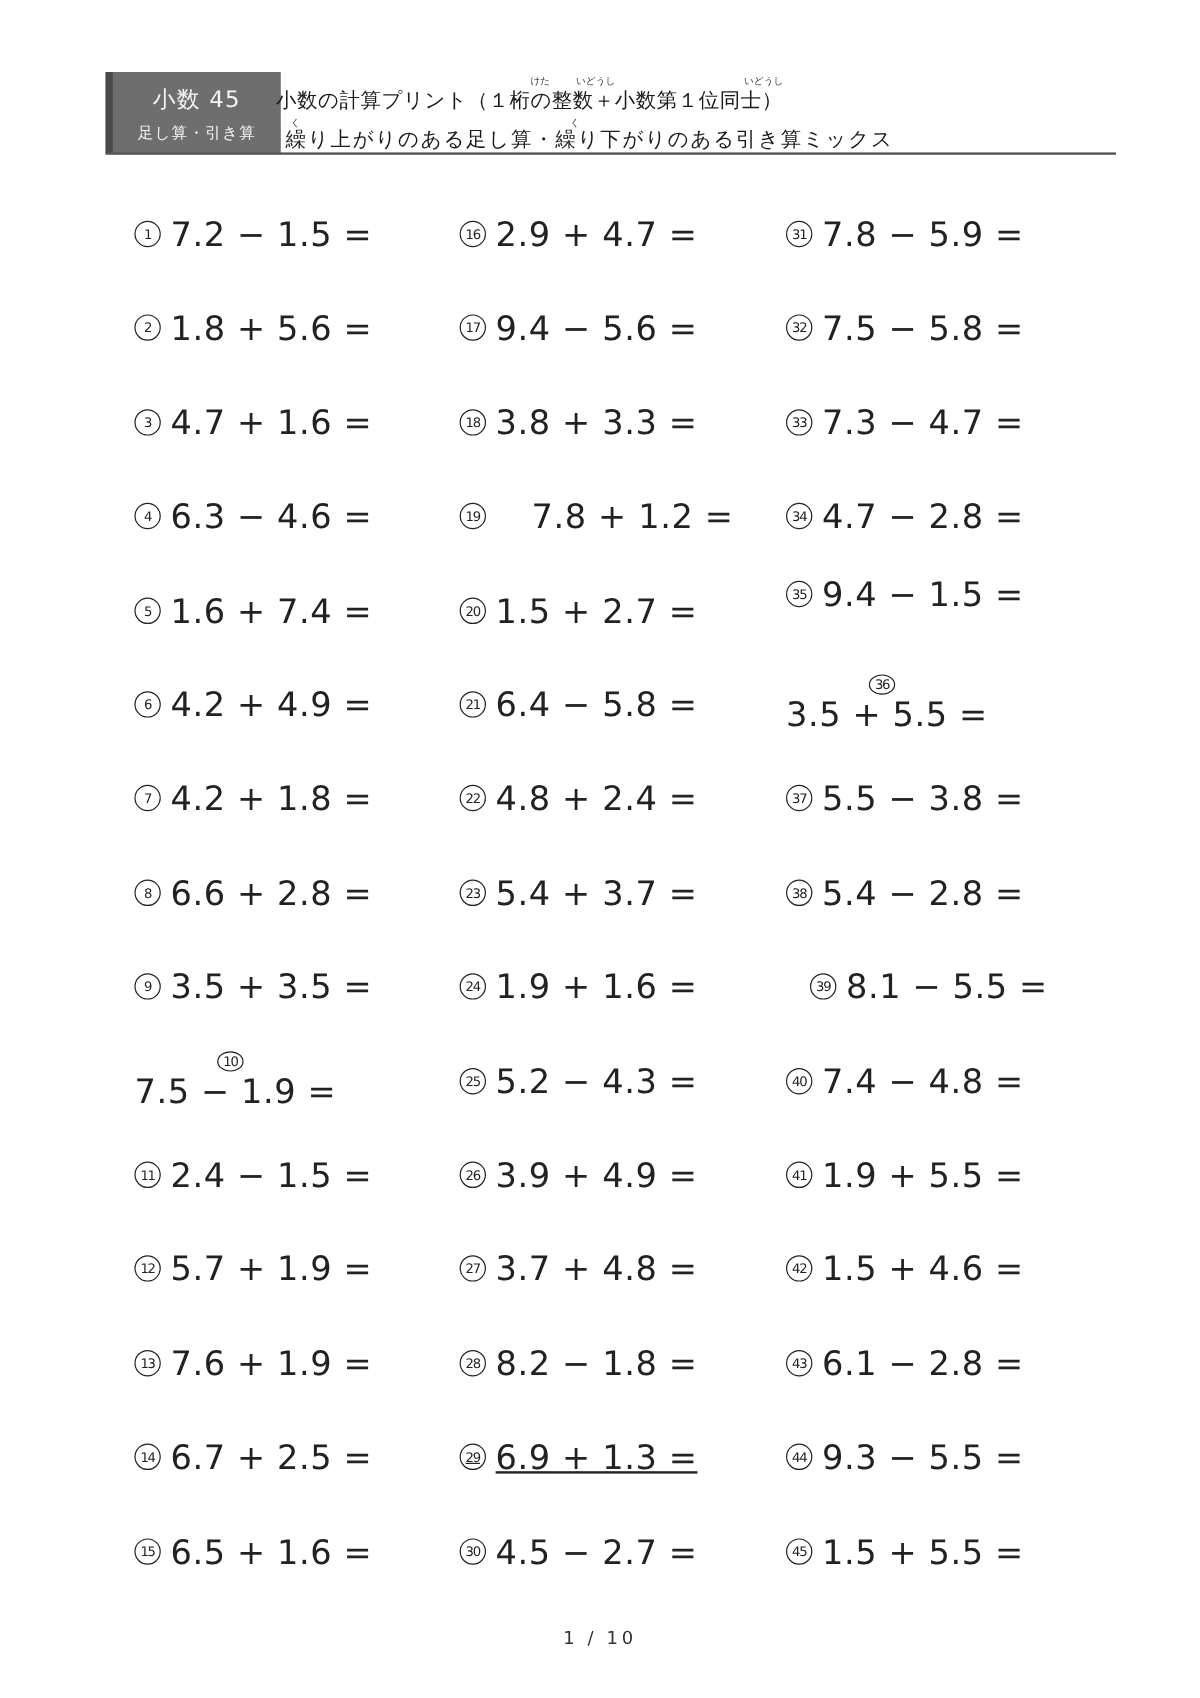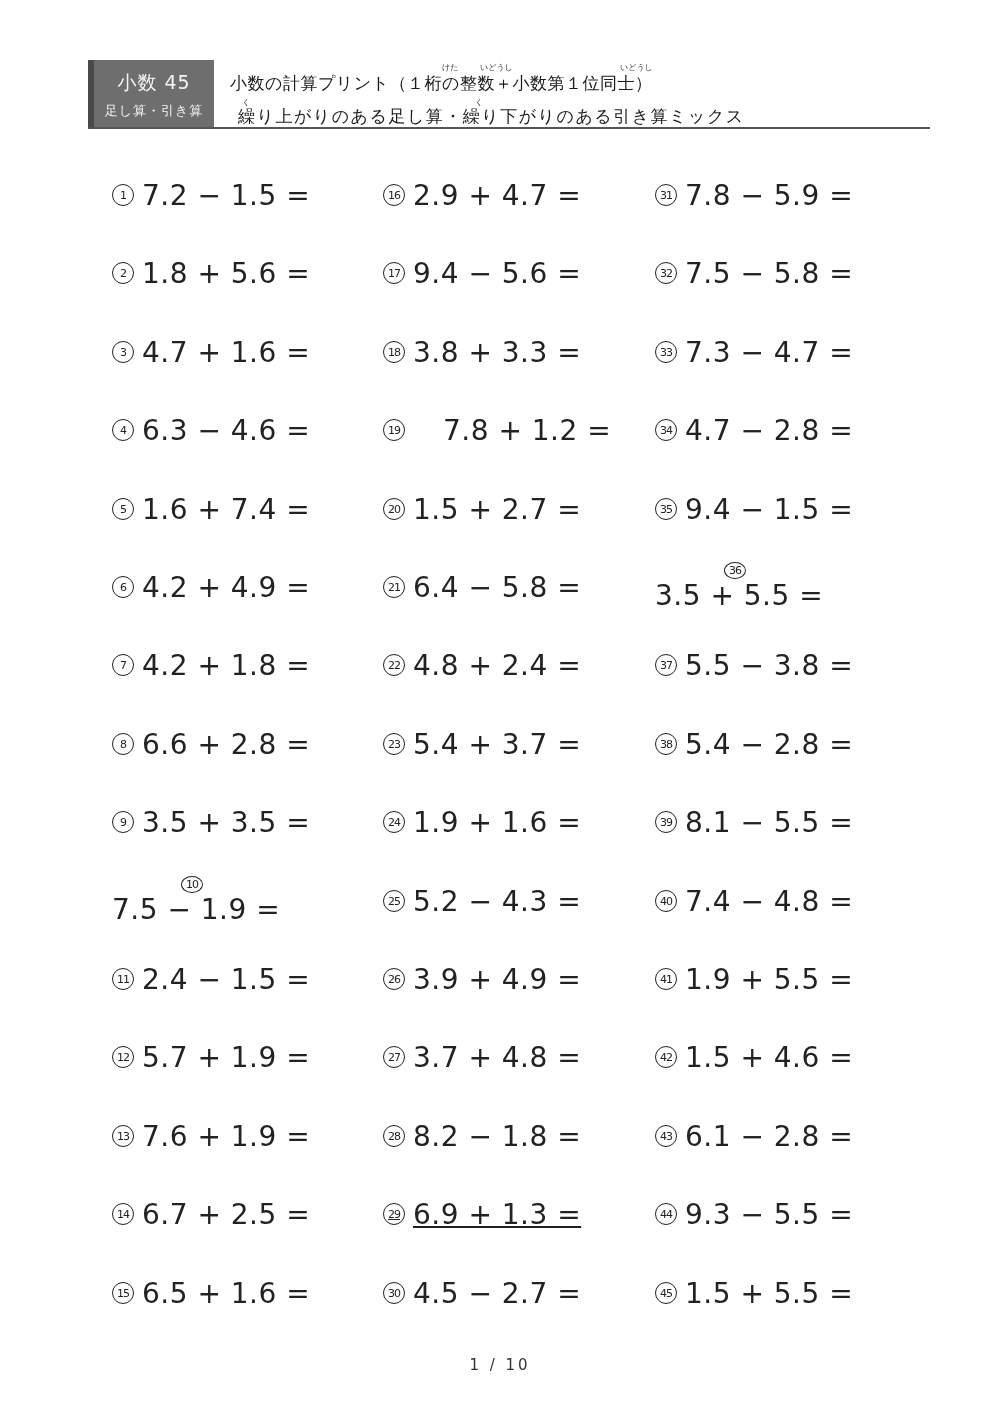--- a/index.html
+++ b/index.html
@@ -1,21 +1,21 @@
 <!DOCTYPE html>
 <html><head>
   <meta charset="utf-8">
   <style>
     html, body { margin: 0; padding: 0; background: #ffffff; }
     body {
       width: 1000px; height: 1415px; position: relative; overflow: hidden;
       font-family: "DejaVu Sans", sans-serif; color: #1a1a1a;
     }
     .header-box {
-      position: absolute; left: 88px; top: 60px; width: 126px; height: 68px;
+      position: absolute; left: 88px; top: 60px; width: 146px; height: 68px;
       background: #6e6e6e; border-left: 6px solid #4a4a4a; box-sizing: border-box;
       color: #f4f4f4; text-align: center;
     }
     .header-box .unit { font-size: 19px; margin-top: 10px; letter-spacing: 1px; }
     .header-box .sub { font-size: 13px; margin-top: 6px; letter-spacing: 1px; }
     .header-line {
       position: absolute; left: 88px; top: 127px; width: 842px; height: 2px; background: #555555;
     }
     .title-wrap { position: absolute; left: 230px; top: 60px; }
     .title1 { font-family: "DejaVu Serif", serif; font-size: 17px; position: absolute; top: 12px; left: 0; white-space: nowrap; letter-spacing: 0.5px; }
@@ -191,37 +191,37 @@
         <span class="expr">7.5 − 5.8 =</span>
       </div>
     <div class="problem" style="top:157px;">
         <span class="num">33</span>
         <span class="expr">7.3 − 4.7 =</span>
       </div>
     <div class="problem" style="top:235px;">
         <span class="num">34</span>
         <span class="expr">4.7 − 2.8 =</span>
       </div>
-    <div class="problem" style="top:314px;">
+    <div class="problem" style="top:300px;">
         <span class="num">35</span>
         <span class="expr">9.4 − 1.5 =</span>
       </div>
     <div class="problem" style="top:392px;flex-direction:column;">
         <span class="num">36</span>
         <span class="expr">3.5 + 5.5 =</span>
       </div>
     <div class="problem" style="top:470px;">
         <span class="num">37</span>
         <span class="expr">5.5 − 3.8 =</span>
       </div>
     <div class="problem" style="top:549px;">
         <span class="num">38</span>
         <span class="expr">5.4 − 2.8 =</span>
       </div>
-    <div class="problem" style="top:627px;">
+    <div class="problem" style="top:627px;margin-left:20px;">
         <span class="num">39</span>
         <span class="expr">8.1 − 5.5 =</span>
       </div>
     <div class="problem" style="top:706px;">
         <span class="num">40</span>
         <span class="expr">7.4 − 4.8 =</span>
       </div>
     <div class="problem" style="top:784px;">
         <span class="num">41</span>
         <span class="expr">1.9 + 5.5 =</span>

